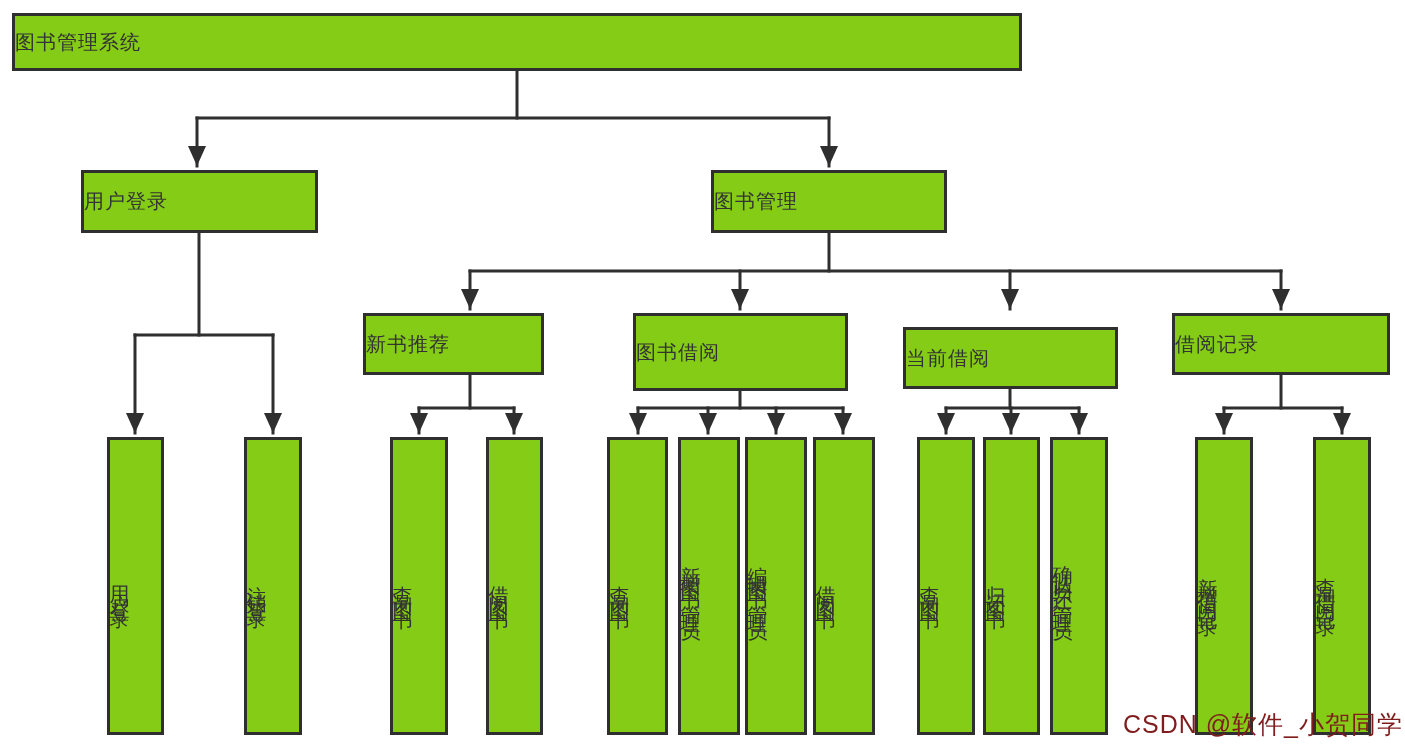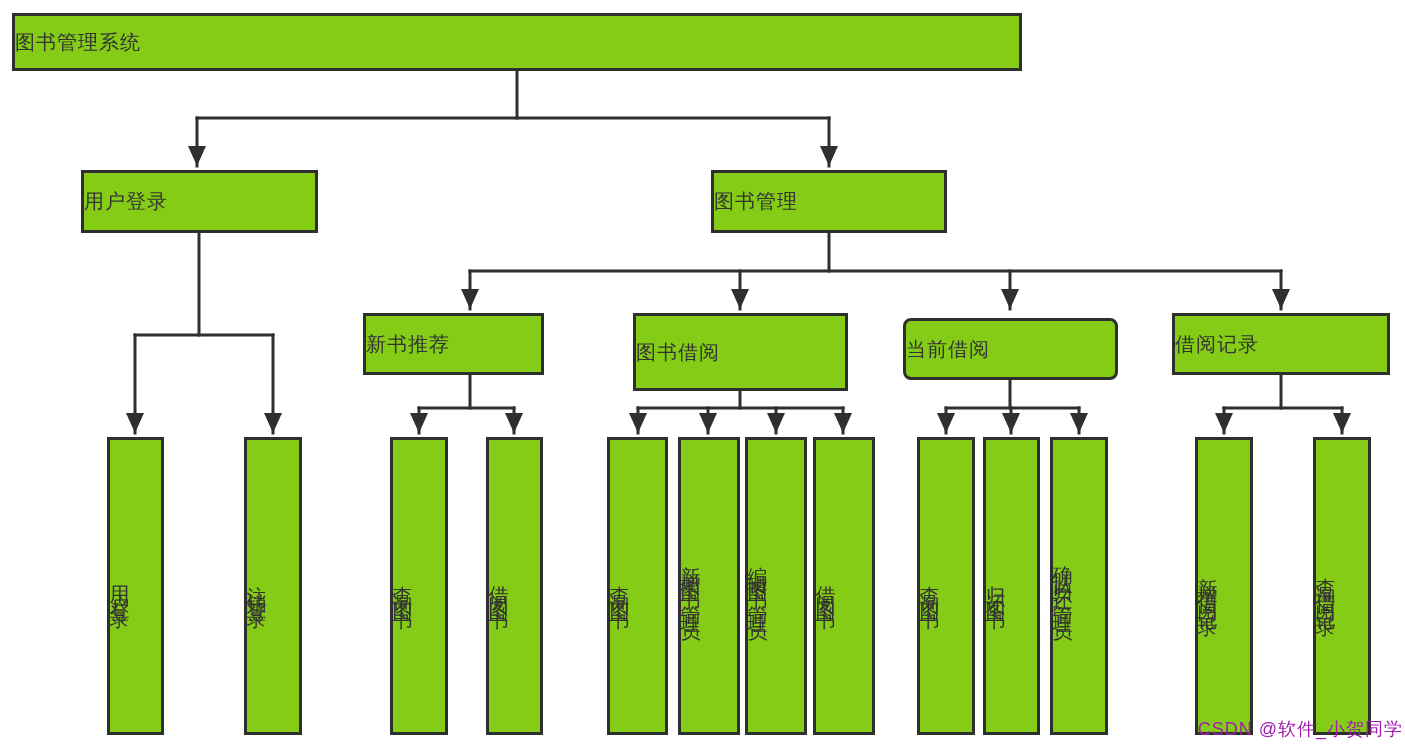--- a/index.html
+++ b/index.html
@@ -36,44 +36,44 @@
     color: #333333;
   }
   
   .b-root            { left: 12px;   top: 13px;  width: 1010px; height: 58px; }
   
   .b-user-login      { left: 81px;   top: 170px; width: 237px;  height: 63px; }
   .b-book-mgmt       { left: 711px;  top: 170px; width: 236px;  height: 63px; }
   
   .b-new-book        { left: 363px;  top: 313px; width: 181px;  height: 62px; }
   .b-book-borrow     { left: 633px;  top: 313px; width: 215px;  height: 78px; }
-  .b-cur-borrow      { left: 903px;  top: 318px; width: 215px;  height: 62px; border-radius: 8px; }
+  .b-cur-borrow      { left: 903px;  top: 327px; width: 215px;  height: 62px; }
   .b-borrow-rec      { left: 1172px; top: 313px; width: 218px;  height: 62px; }
   
   .leaf              { top: 437px; height: 298px; }
   .b-leaf-login      { left: 107px;  width: 57px; }
   .b-leaf-logout     { left: 244px;  width: 58px; }
   .b-leaf-qb1        { left: 390px;  width: 58px; }
   .b-leaf-bb1        { left: 486px;  width: 57px; }
   .b-leaf-qb2        { left: 607px;  width: 61px; }
   .b-leaf-addbook    { left: 678px;  width: 62px; }
   .b-leaf-editbook   { left: 745px;  width: 62px; }
   .b-leaf-bb2        { left: 813px;  width: 62px; }
   .b-leaf-qb3        { left: 917px;  width: 58px; }
   .b-leaf-return     { left: 983px;  width: 57px; }
   .b-leaf-confirm    { left: 1050px; width: 58px; }
   .b-leaf-addrec     { left: 1195px; width: 58px; }
   .b-leaf-queryrec   { left: 1313px; width: 58px; }
   .watermark {
     position: absolute;
     right: 2px;
     bottom: 6px;
-    font-size: 18px;
+    font-size: 25px;
     letter-spacing: 1px;
-    color: #a21caf;
+    color: #7f1d1d;
     z-index: 5;
     white-space: nowrap;
   }
 </style>
 </head>
 <body>
 
 <div class="stage">
 
   <svg class="connectors" viewBox="0 0 1405 747" xmlns="http://www.w3.org/2000/svg">

